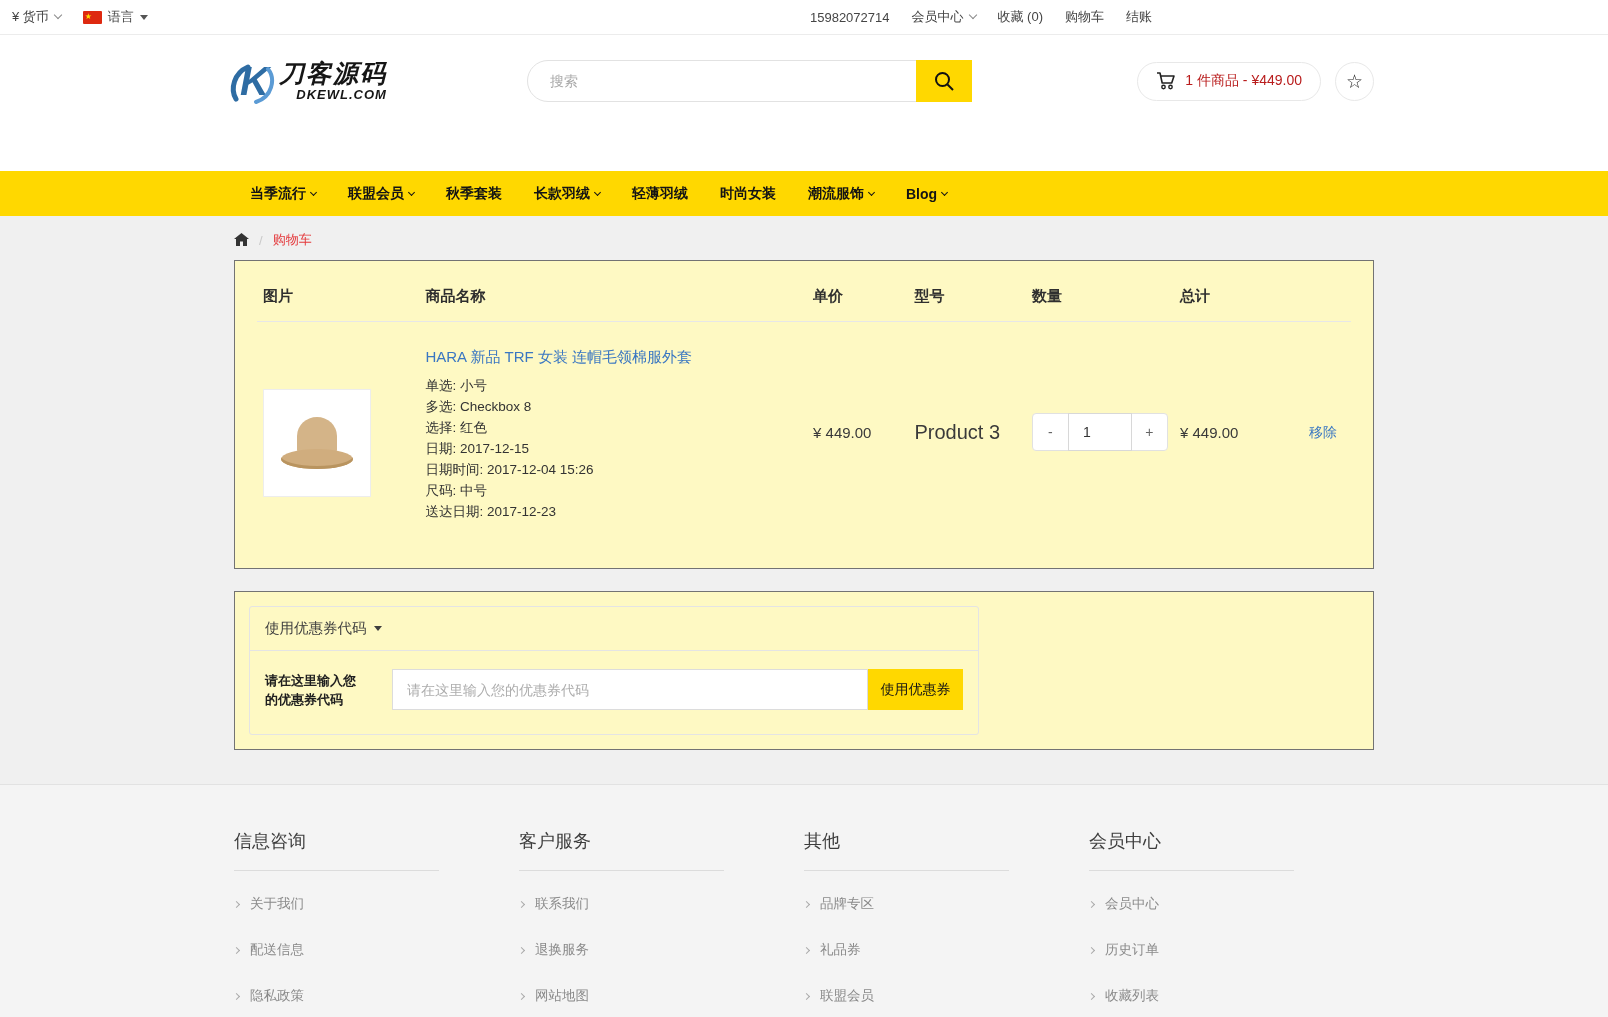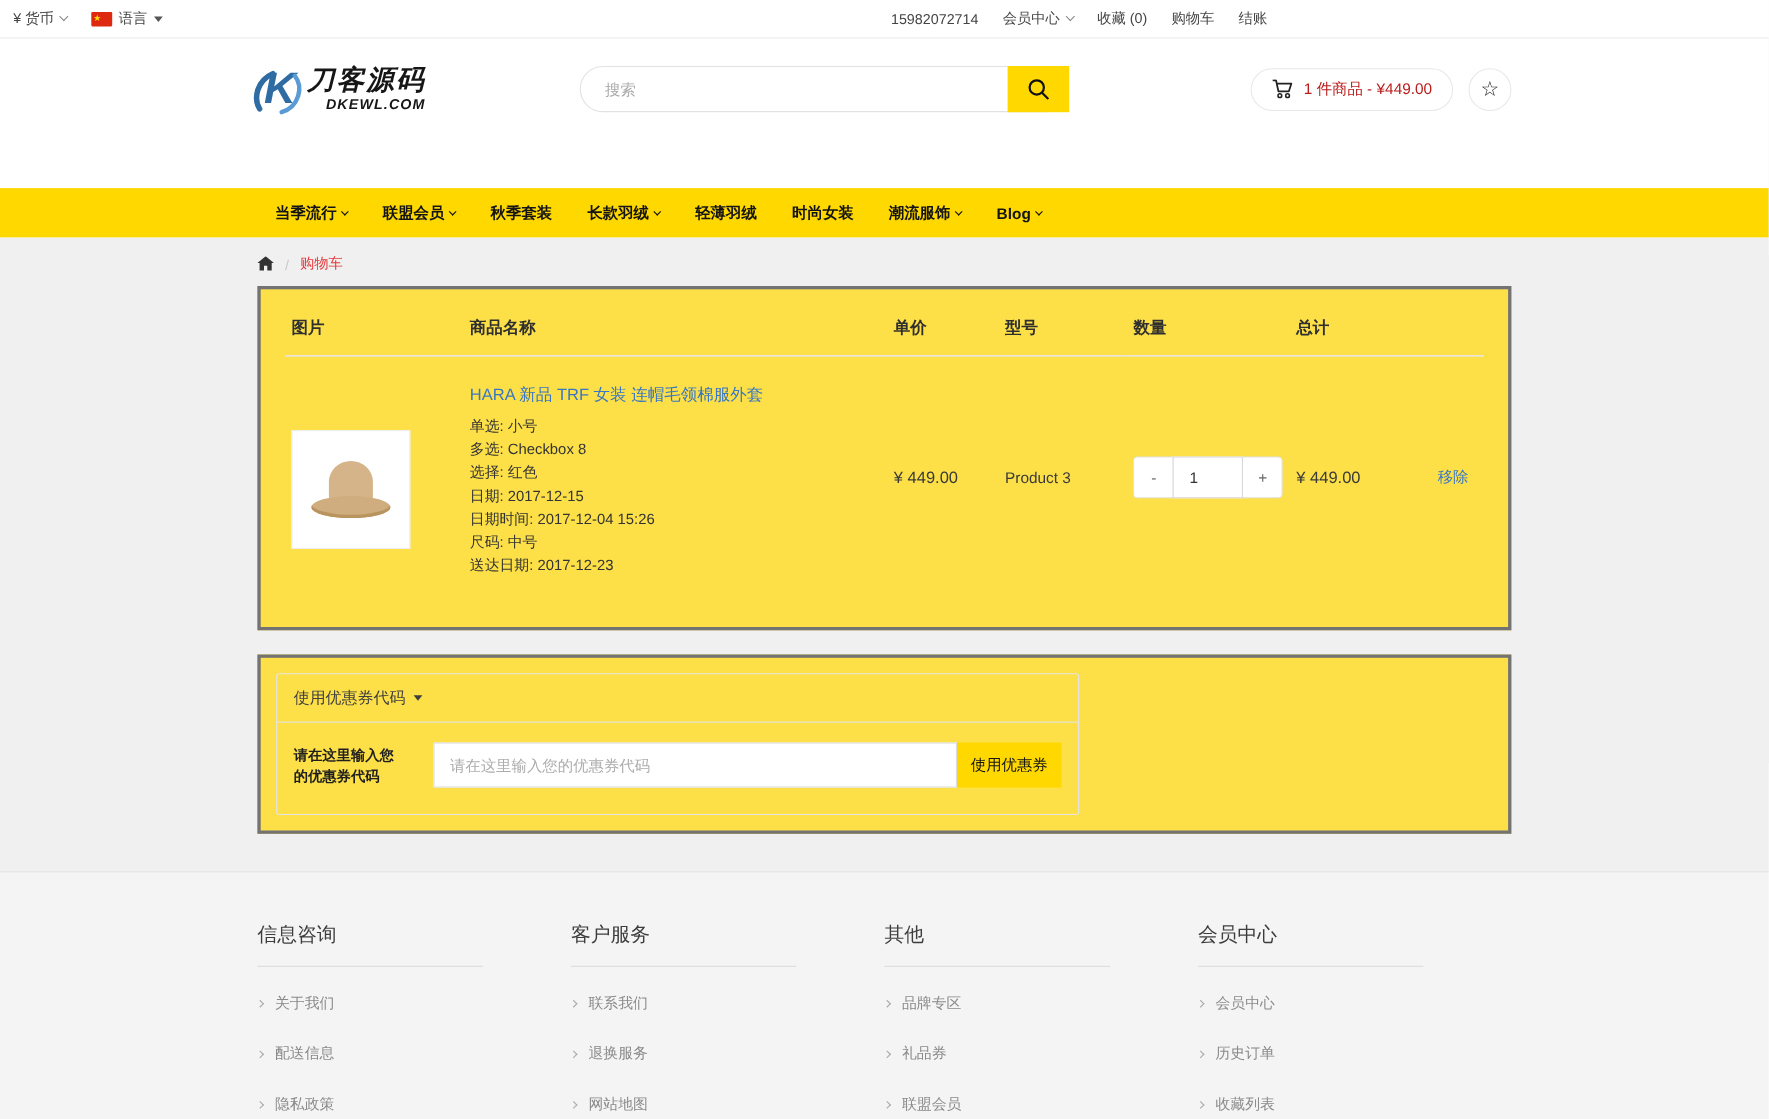--- a/index.html
+++ b/index.html
@@ -42,21 +42,21 @@
   .nav .container{height:45px;display:flex;align-items:center;margin-top:44px;}
   .nav-item{display:flex;align-items:center;gap:5px;padding:0 16px;font-size:14px;font-weight:bold;color:#141414;cursor:pointer;height:100%;}
   .nav-item .chev{border-color:#141414;width:5px;height:5px;margin-top:-3px;}
 
   
   .main{background:var(--page-gray);padding-bottom:34px;}
   .breadcrumb{display:flex;align-items:center;gap:10px;padding:15px 0 11px;font-size:13px;}
   .crumb-sep{color:#c9c9c9;}
   .crumb-current{color:var(--danger-red);cursor:pointer;}
 
-  .card{background:#fde047;border:3px solid #737373;}
+  .card{background:#fef9c3;border:1px solid #737373;}
   .cart-card{padding:12px 22px 26px;}
   table.cart{width:100%;border-collapse:collapse;}
   table.cart th{text-align:left;font-size:15px;color:#2f2f2f;padding:14px 6px 15px;border-bottom:1px solid #e7e7e7;font-weight:bold;}
   table.cart td{padding:20px 6px;vertical-align:middle;font-size:15px;color:#3a3a3a;}
   td.c-img,td.c-name{vertical-align:top;}
   .thumb{width:108px;height:108px;border:1px solid #ededed;background:#fff;margin-top:22px;display:flex;align-items:center;justify-content:center;cursor:pointer;}
   .hat{position:relative;width:72px;height:52px;}
   .hat .crown{position:absolute;left:16px;top:0;width:40px;height:38px;background:#d4b488;border-radius:50% 50% 14% 14%;}
   .hat .brim{position:absolute;left:0;bottom:0;width:72px;height:20px;background:#d0ad7e;border-radius:50%;box-shadow:inset 0 -3px 0 #b9945f;}
   .p-title{color:var(--link-blue);font-size:15px;margin:6px 0 9px;cursor:pointer;display:inline-block;}
@@ -246,21 +246,21 @@
               <span class="p-title">HARA 新品 TRF 女装 连帽毛领棉服外套</span>
               <div class="p-opt">单选: 小号</div>
               <div class="p-opt">多选: Checkbox 8</div>
               <div class="p-opt">选择: 红色</div>
               <div class="p-opt">日期: 2017-12-15</div>
               <div class="p-opt">日期时间: 2017-12-04 15:26</div>
               <div class="p-opt">尺码: 中号</div>
               <div class="p-opt">送达日期: 2017-12-23</div>
             </td>
             <td>¥ 449.00</td>
-            <td style="font-size:14px">Product 3</td>
+            <td style="font-size:20px">Product 3</td>
             <td>
               <span class="stepper">
                 <button class="step-btn minus">-</button>
                 <input class="qty-input" value="1" style="">
                 <button class="step-btn plus">+</button>
               </span>
             </td>
             <td>¥ 449.00</td>
             <td style="text-align:right;padding-right:14px;">
               <span class="remove-link">移除</span>

